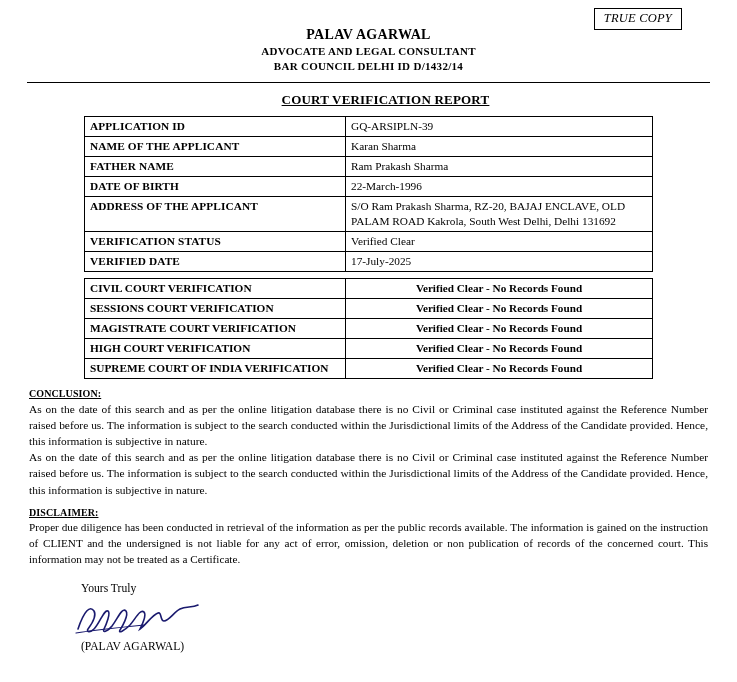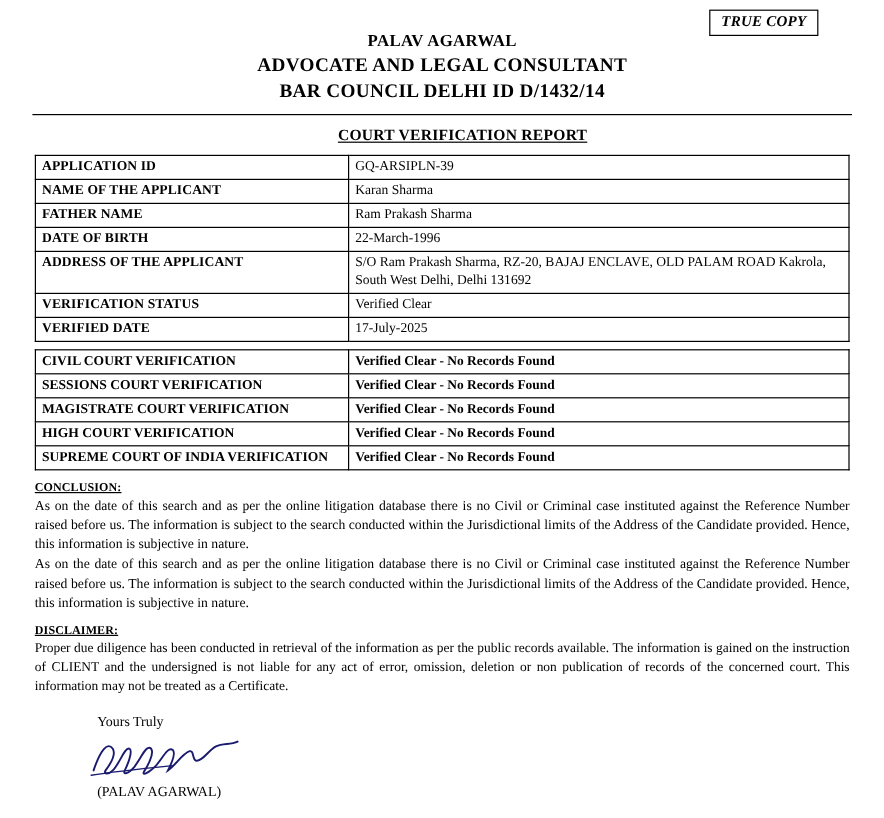--- a/index.html
+++ b/index.html
@@ -23,34 +23,34 @@
   }
 
   
   .letterhead {
     text-align: center;
     padding-top: 26px;
     line-height: 1.32;
   }
   .letterhead .line {
     font-weight: bold;
-    font-size: 16px;
+    font-size: 11px;
     letter-spacing: 0.3px;
   }
   .letterhead .line.name {
     font-size: 14px;
   }
 
   .truecopy-box {
     position: absolute;
     top: 8px;
     right: 55px;
     border: 1.4px solid #000;
     padding: 2px 9px 3px 9px;
-    font-weight: bold;
+    font-weight: normal;
     font-style: italic;
     font-size: 12.5px;
     letter-spacing: 0.2px;
     background: #fff;
   }
 
   .header-rule {
     border-top: 1.2px solid #000;
     margin: 8px 27px 0 27px;
   }
@@ -62,21 +62,21 @@
     text-decoration: underline;
     margin-top: 9px;
     margin-bottom: 8px;
     letter-spacing: 0.2px;
     margin-left: 34px;
   }
 
   
   .tbl {
     border-collapse: collapse;
-    width: 679px;
+    width: 569px;
     margin: 0 auto;
     table-layout: fixed;
   }
   .tbl td, .tbl th {
     border: 1px solid #000;
     padding: 2px 5px;
     font-size: 11.3px;
     vertical-align: top;
     line-height: 1.33;
   }
@@ -92,21 +92,21 @@
     text-align: center;
     font-weight: bold;
     font-size: 11.5px;
     letter-spacing: 0.2px;
   }
   .tbl td.sumlabel {
     font-weight: bold;
     width: 250px;
   }
   .tbl td.sumvalue {
-    text-align: left;
+    text-align: center;
     font-weight: bold;
     font-size: 11.2px;
   }
 
   
   .body-block {
     width: 679px;
     margin: 0 auto;
   }
   .sec-title {

